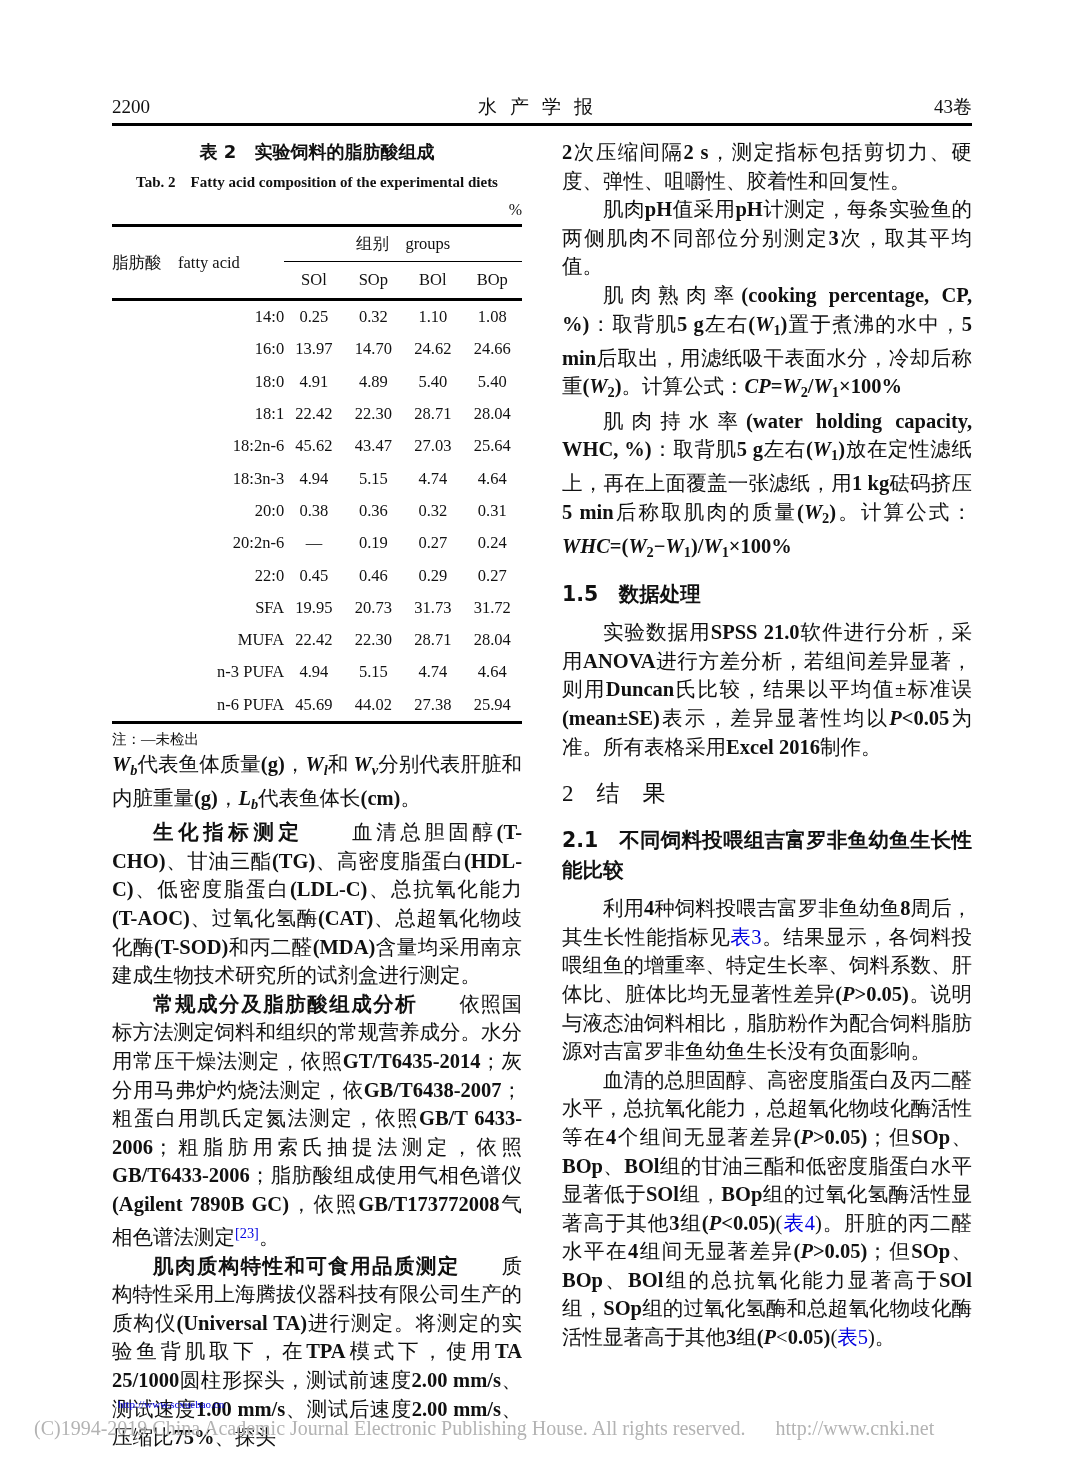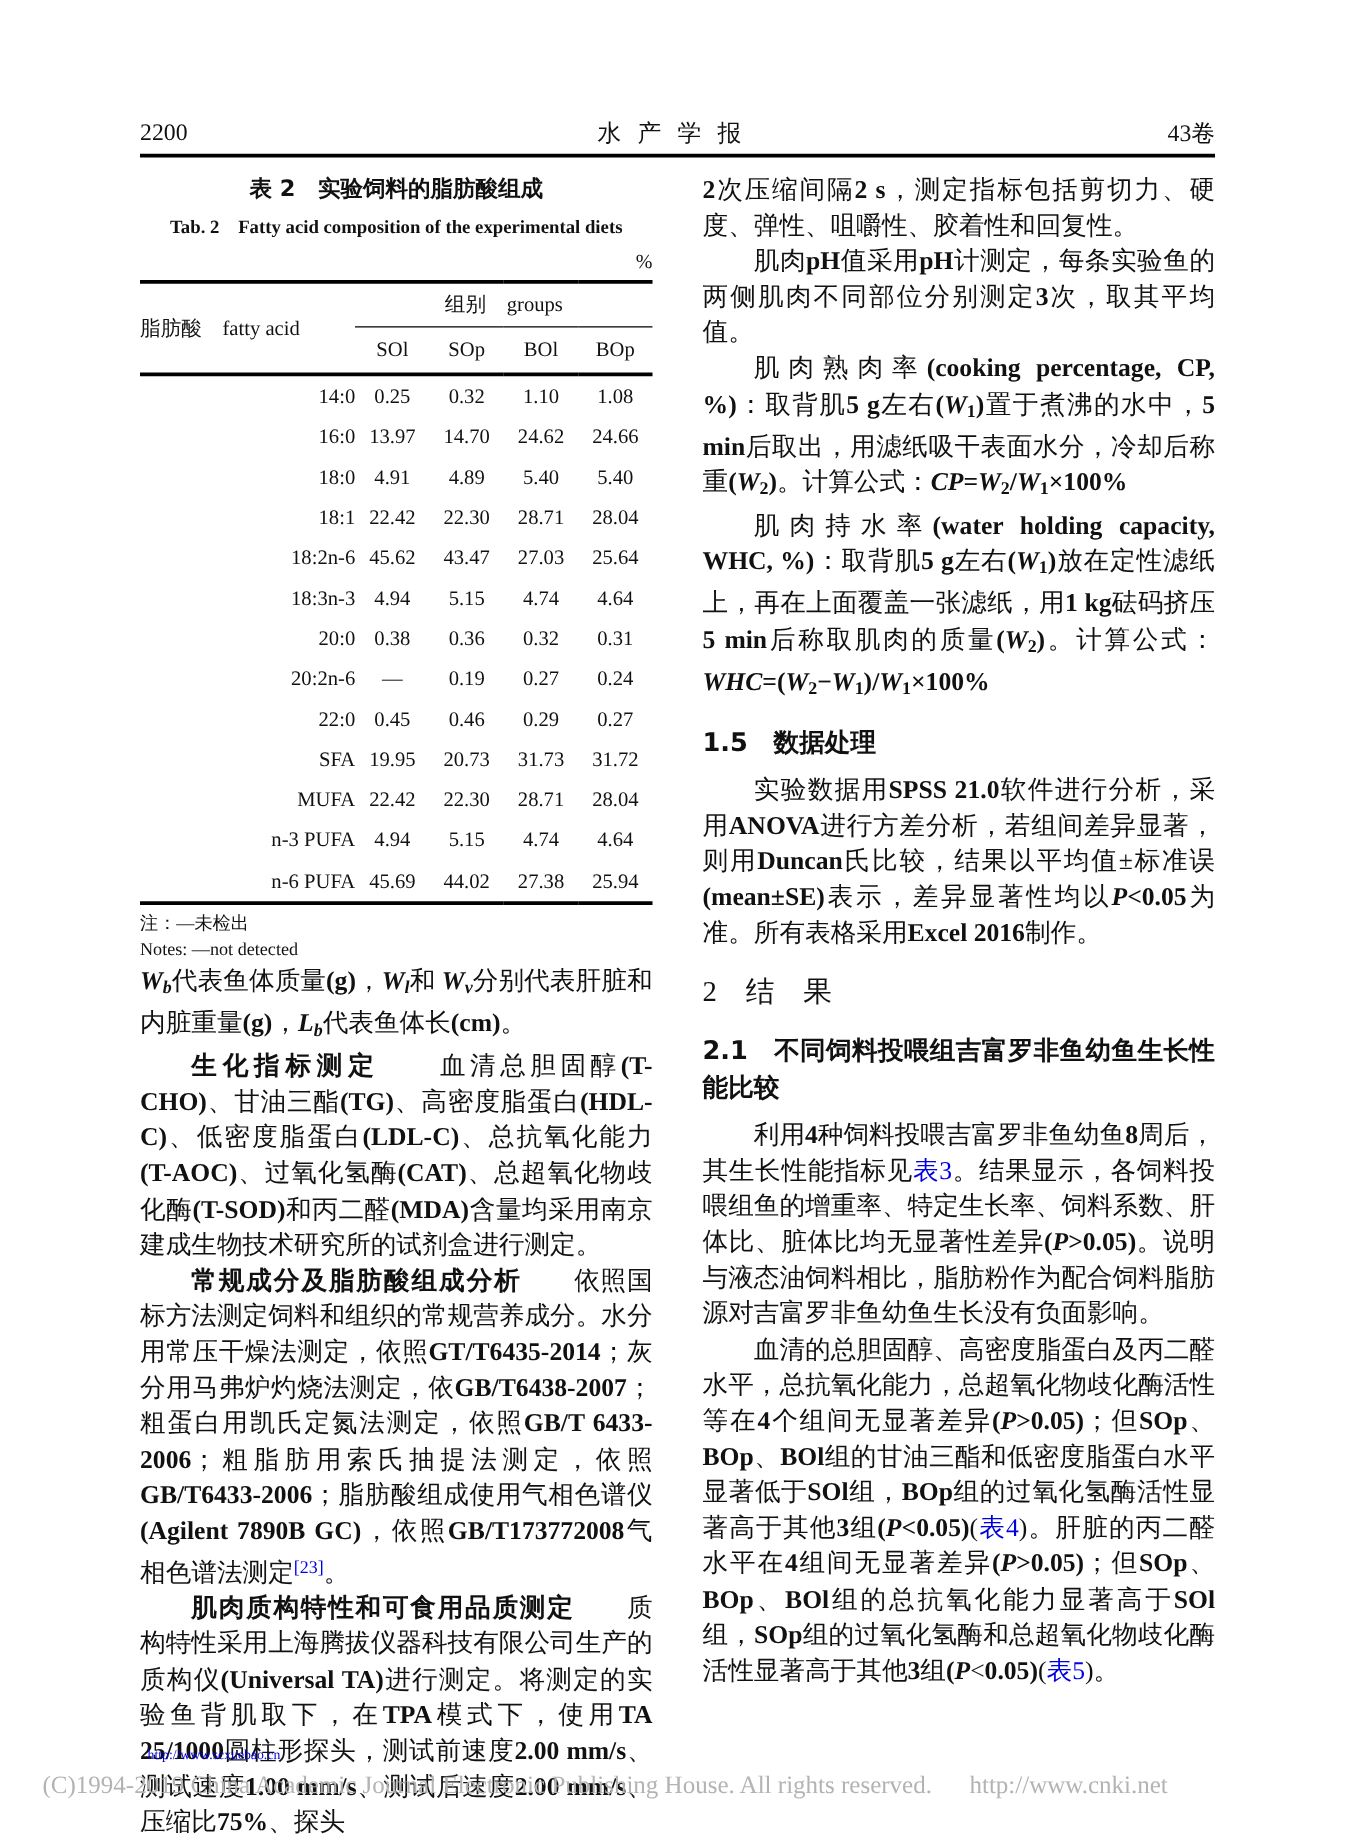--- a/index.html
+++ b/index.html
@@ -172,21 +172,20 @@
             <td class="c-name">n-6 PUFA</td>
             <td class="c-val">45.69</td>
             <td class="c-val">44.02</td>
             <td class="c-val">27.38</td>
             <td class="c-val">25.94</td>
           </tr>
         </tbody>
     </table>
 
     <div class="note">注：—未检出</div>
-    <div class="note-en">Notes: —not detected</div>
 
     <p class="body-p after-table"><span class="s-b s-i">W</span><span class="s-b s-i s-sub">b</span><span>代表鱼体质量</span><span class="s-b">(g)</span><span>，</span><span class="s-b s-i">W</span><span class="s-b s-i s-sub">l</span><span>和 </span><span class="s-b s-i">W</span><span class="s-b s-i s-sub">v</span><span>分别代表肝脏和内脏重量</span><span class="s-b">(g)</span><span>，</span><span class="s-b s-i">L</span><span class="s-b s-i s-sub">b</span><span>代表鱼体长</span><span class="s-b">(cm)</span><span>。</span></p>
     <p class="body-p indent"><span class="s-h">生化指标测定</span><span>　　</span><span>血清总胆固醇</span><span class="s-b">(T-CHO)</span><span>、甘油三酯</span><span class="s-b">(TG)</span><span>、高密度脂蛋白</span><span class="s-b">(HDL-C)</span><span>、低密度脂蛋白</span><span class="s-b">(LDL-C)</span><span>、总抗氧化能力</span><span class="s-b">(T-AOC)</span><span>、过氧化氢酶</span><span class="s-b">(CAT)</span><span>、总超氧化物歧化酶</span><span class="s-b">(T-SOD)</span><span>和丙二醛</span><span class="s-b">(MDA)</span><span>含量均采用南京建成生物技术研究所的试剂盒进行测定。</span></p>
     <p class="body-p indent"><span class="s-h">常规成分及脂肪酸组成分析</span><span>　　</span><span>依照国标方法测定饲料和组织的常规营养成分。水分用常压干燥法测定，依照</span><span class="s-b">GT/T6435-2014</span><span>；灰分用马弗炉灼烧法测定，依</span><span class="s-b">GB/T6438-2007</span><span>；粗蛋白用凯氏定氮法测定，依照</span><span class="s-b">GB/T 6433-2006</span><span>；粗脂肪用索氏抽提法测定，依照</span><span class="s-b">GB/T6433-2006</span><span>；脂肪酸组成使用气相色谱仪</span><span class="s-b">(Agilent 7890B GC)</span><span>，依照</span><span class="s-b">GB/T173772008</span><span>气相色谱法测定</span><span class="s-sup s-link">[23]</span><span>。</span></p>
     <p class="body-p indent"><span class="s-h">肌肉质构特性和可食用品质测定</span><span>　　</span><span>质构特性采用上海腾拔仪器科技有限公司生产的质构仪</span><span class="s-b">(Universal TA)</span><span>进行测定。将测定的实验鱼背肌取下，在</span><span class="s-b">TPA</span><span>模式下，使用</span><span class="s-b">TA 25/1000</span><span>圆柱形探头，测试前速度</span><span class="s-b">2.00 mm/s</span><span>、测试速度</span><span class="s-b">1.00 mm/s</span><span>、测试后速度</span><span class="s-b">2.00 mm/s</span><span>、压缩比</span><span class="s-b">75%</span><span>、探头</span></p>
   </div>
 
   <div class="col col-right">
     <p class="body-p"><span class="s-b">2</span><span>次压缩间隔</span><span class="s-b">2 s</span><span>，测定指标包括剪切力、硬度、弹性、咀嚼性、胶着性和回复性。</span></p>
     <p class="body-p indent"><span>肌肉</span><span class="s-b">pH</span><span>值采用</span><span class="s-b">pH</span><span>计测定，每条实验鱼的两侧肌肉不同部位分别测定</span><span class="s-b">3</span><span>次，取其平均值。</span></p>

